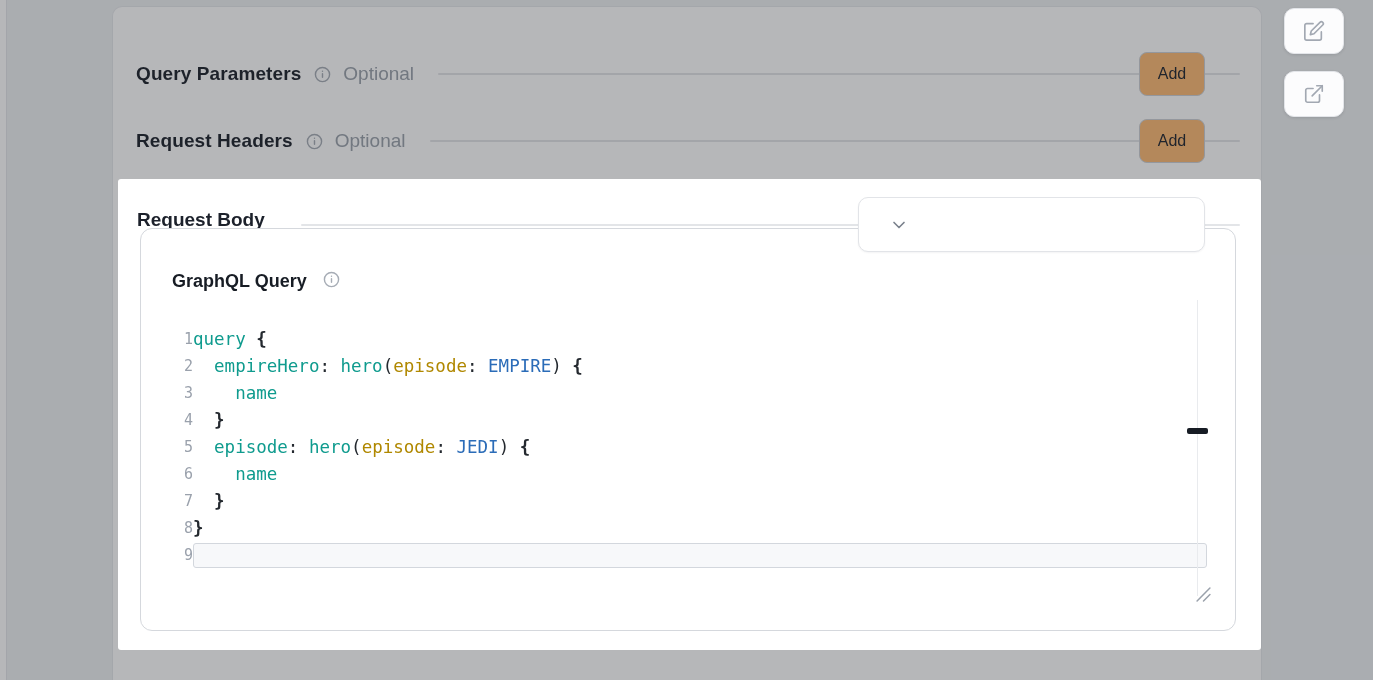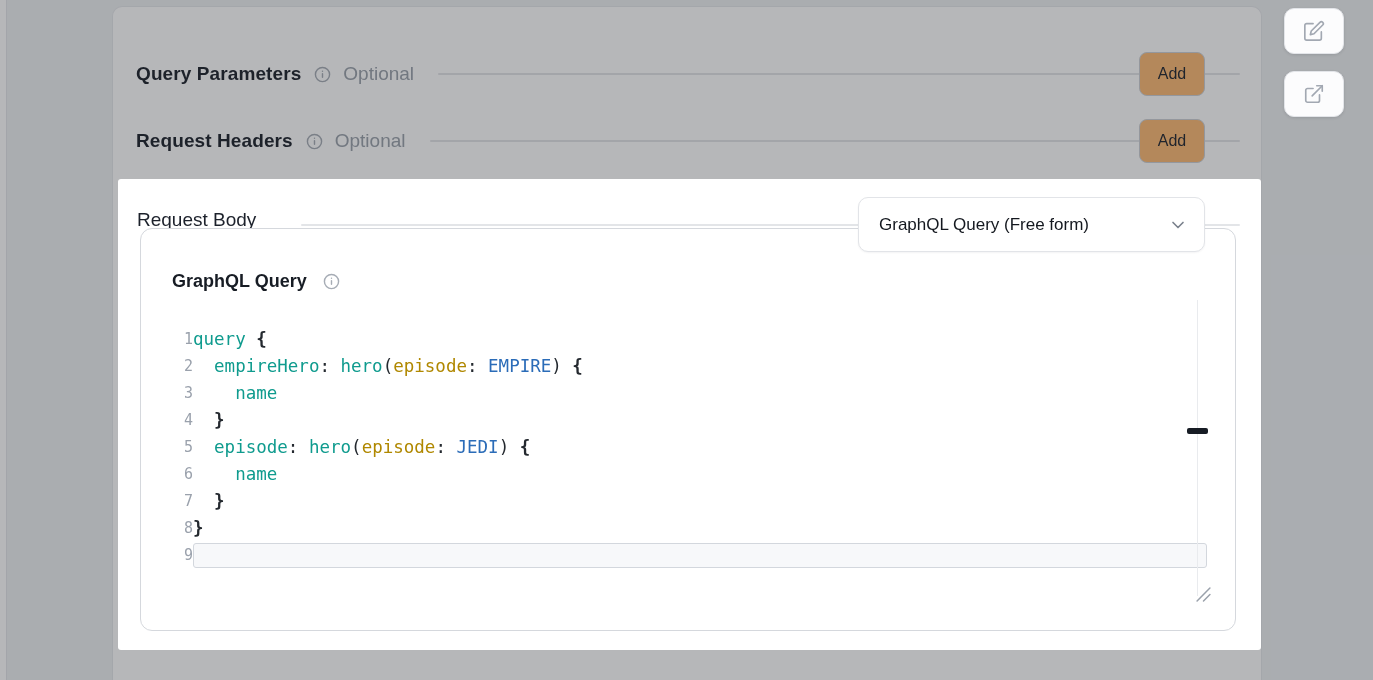--- a/index.html
+++ b/index.html
@@ -32,32 +32,32 @@
   
   .fab-stack { position:absolute; left:1284px; top:8px; z-index:30; display:flex; flex-direction:column; gap:17px; }
   .fab {
     width:60px; height:46px; background:#fcfcfd; border:1px solid #e3e5e9; border-radius:10px;
     display:flex; align-items:center; justify-content:center; color:#a2a8b2;
     box-shadow:0 1px 3px rgba(20,24,32,.12); cursor:pointer;
   }
 
   
   .spotlight { position:absolute; left:118px; top:179px; width:1143px; height:471px; background:#fff; z-index:20; border-radius:3px; }
-  .rb-title { position:absolute; left:19px; top:30px; font-size:19px; font-weight:400; color:#1c212b; }
+  .rb-title { position:absolute; left:19px; top:30px; font-size:19px; font-weight:700; color:#1c212b; }
   .rb-hr { position:absolute; left:183px; right:21px; top:45px; height:2px; background:#e3e5e8; border-radius:1px; }
   .type-select {
     position:absolute; left:740px; top:18px; width:347px; height:55px; z-index:2;
     background:#fff; border:1px solid #e2e4e8; border-radius:10px;
     display:flex; align-items:center; justify-content:space-between; padding:0 16px 0 20px;
     font-size:17px; color:#14181f; box-shadow:0 1px 2px rgba(20,24,32,.05); cursor:pointer; white-space:nowrap;
   }
   .chevron { color:#7a818c; display:inline-flex; flex:none; margin-left:10px; }
 
   .editor-card { position:absolute; left:22px; top:49px; width:1096px; height:403px; border:1px solid #d5d8dd; border-radius:12px; background:#fff; }
-  .editor-label-row { position:absolute; left:31px; top:42px; display:flex; align-items:center; gap:16px; }
+  .editor-label-row { position:absolute; left:31px; top:42px; display:flex; gap:16px; }
   .editor-label { font-size:18px; font-weight:700; color:#171c24; }
 
   .code-lines { position:absolute; left:0; top:97px; right:0; cursor:text; }
   .code-row { display:flex; height:27px; }
   .gutter {
     width:52px; flex:none; text-align:right;
     font-family:"DejaVu Sans Mono", monospace; font-size:15px; line-height:27px;
     color:var(--gutter,#9aa1ac); user-select:none;
   }
   .code-content {
@@ -139,21 +139,20 @@
           </svg>
       </span>
     </button>
   </div>
 
   <div class="spotlight">
     <span class="rb-title">Request Body</span>
     <span class="rb-hr"></span>
 
     <div class="type-select">
-      <span>GraphQL Query (Free form)</span>
       <span class="chevron">
         <svg width="20" height="20" viewBox="0 0 24 24" fill="none" stroke="currentColor" stroke-width="2" stroke-linecap="round" stroke-linejoin="round">
             <polyline points="6 9 12 15 18 9"></polyline>
           </svg>
       </span>
     </div>
 
     <div class="editor-card">
       <div class="editor-label-row">
         <span class="editor-label">GraphQL Query</span>

